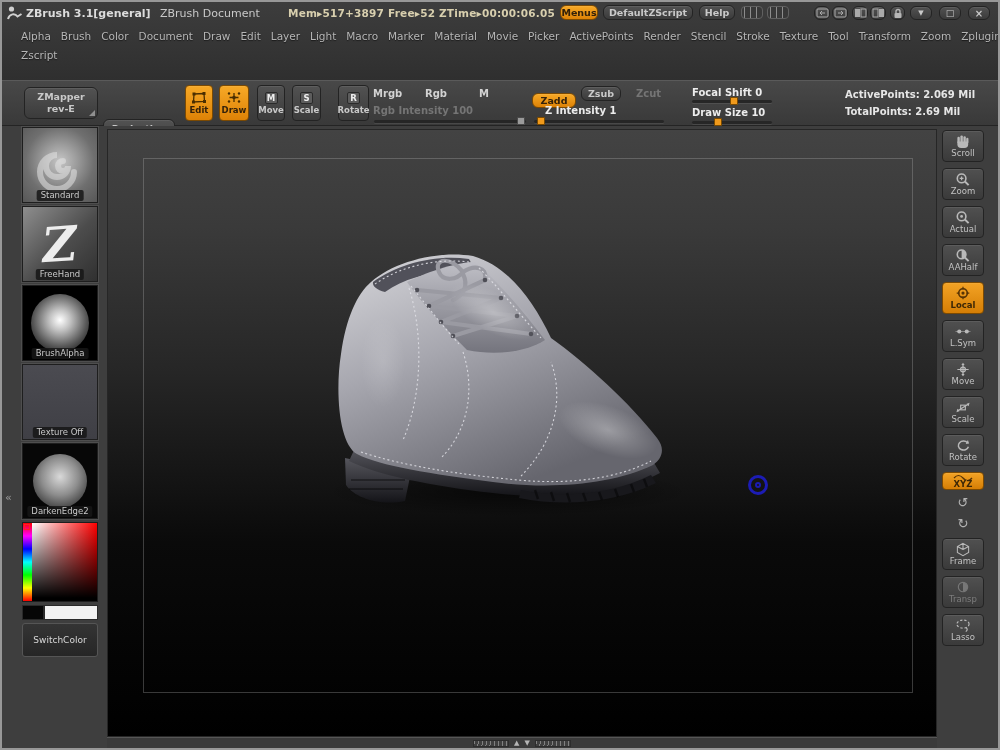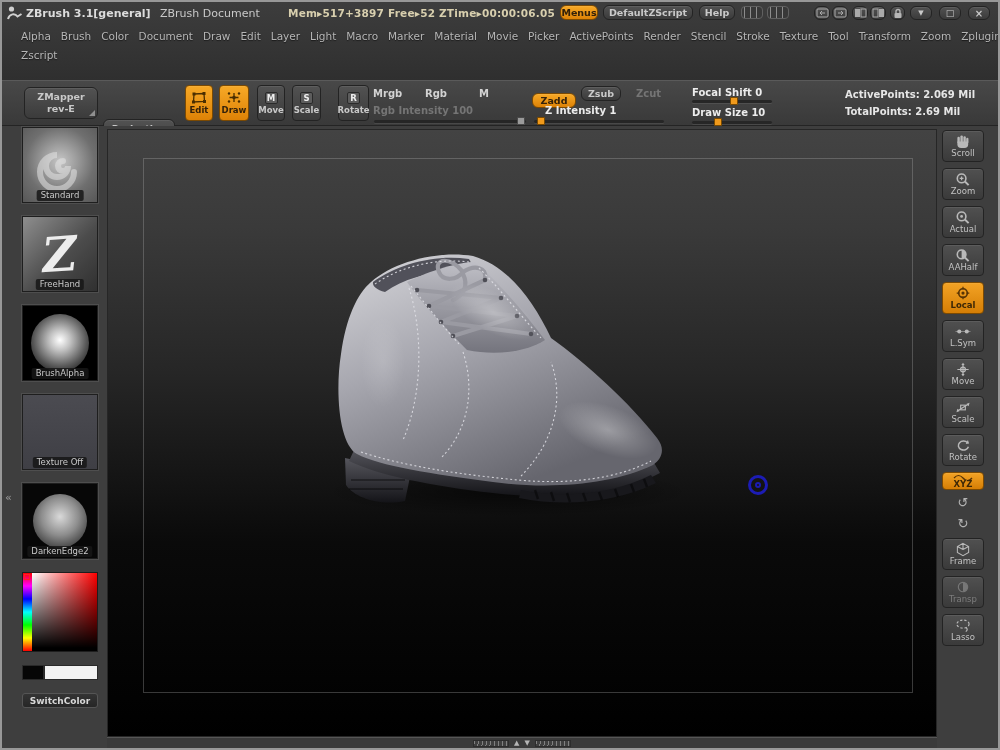--- a/index.html
+++ b/index.html
@@ -31,39 +31,39 @@
   .handle.gray{background:#9a9a9a;border-color:#4a4a4a}
   .points{font-size:10px;font-weight:bold;color:#e6e6e6;line-height:17px;text-align:left}
   
   .main{left:0;top:124px;width:100%;height:614px;background:#3e3e3e}
   .canvas{left:105px;top:3px;width:830px;height:608px;background:linear-gradient(180deg,#434343 0%,#3a3a3a 16%,#262626 40%,#0a0a0a 68%,#000 100%);border:1px solid #262626;overflow:hidden}
   .cframe{left:35px;top:28px;width:770px;height:535px;border:1px solid rgba(175,175,175,.32)}
   .shoe{left:205px;top:112px;width:420px;height:280px}
   .cursor{left:640px;top:345px;width:20px;height:20px;border:3px solid #1c1cb4;border-radius:50%;display:flex;align-items:center;justify-content:center}
   .cursor .dot{width:6px;height:6px;border:2px solid #1c1cb4;border-radius:50%}
   
-  .leftbar{left:20px;top:1px;width:78px;display:flex;flex-direction:column;gap:13px}
+  .leftbar{left:20px;top:1px;width:78px;display:flex;flex-direction:column;gap:3px}
   .thumb{position:relative;width:76px;height:76px;border:1px solid #1e1e1e;box-shadow:0 0 0 1px #4e4e4e}
   .tlabel{position:absolute;bottom:1px;left:50%;transform:translateX(-50%);background:rgba(22,22,22,.85);border-radius:2px;padding:0 4px;font-size:8.5px;color:#c8c8c8;white-space:nowrap;line-height:11px}
   .thumb-standard{background:radial-gradient(circle at 50% 45%,#c6c6c6 0%,#9a9a9a 32%,#6f6f6f 62%,#575757 100%)}
   .thumb-freehand{background:linear-gradient(135deg,#8e8e8e,#4c4c4c 55%,#303030);display:flex;align-items:center;justify-content:center}
   .zglyph{font-family:"DejaVu Serif","Liberation Serif",serif;font-style:italic;font-weight:bold;font-size:48px;color:#ededed;transform:rotate(-4deg);line-height:1}
   .thumb-alpha{background:#000;display:flex;align-items:center;justify-content:center}
   .alphasphere{width:58px;height:58px;border-radius:50%;background:radial-gradient(circle at 50% 45%,#fff 0%,#c0c0c0 25%,#565656 62%,#000 96%)}
   .thumb-texture{background:linear-gradient(#4b4b51,#3f3f45)}
   .thumb-darken{background:#070707;display:flex;align-items:center;justify-content:center}
   .darksphere{width:54px;height:54px;border-radius:50%;background:radial-gradient(circle at 50% 42%,#d9d9d9 0%,#8d8d8d 45%,#343434 85%,#121212 100%)}
   .picker{position:relative;width:76px;height:80px;border:1px solid #1e1e1e;display:flex}
   .hue{width:9px;height:100%;background:linear-gradient(#f00,#f0f,#00f,#0ff,#0f0,#ff0,#f00)}
   .satval{flex:1;height:100%;background:linear-gradient(to bottom,rgba(0,0,0,0),#000 96%),linear-gradient(to right,#fff,#f00)}
   .pickmark{position:absolute;left:1px;top:1px;width:6px;height:6px;border:1px solid #ff2020}
   .swatches{display:flex;width:76px;height:15px}
   .sw-black{width:22px;background:#060606;border:1px solid #2a2a2a}
   .sw-white{width:54px;background:#f2f2f2;border:1px solid #2a2a2a}
-  .switchbtn{width:76px;height:15px;background:linear-gradient(#343434,#262626);border:1px solid #555;border-radius:3px;color:#d8d8d8;font-size:9px;font-weight:bold;display:flex;align-items:center;justify-content:center}
+  .switchbtn{width:76px;height:34px;background:linear-gradient(#343434,#262626);border:1px solid #555;border-radius:3px;color:#d8d8d8;font-size:9px;font-weight:normal;display:flex;align-items:center;justify-content:center}
   .edge-arrow{left:3px;top:366px;color:#9c9c9c;font-size:11px;line-height:11px}
   
   .rightbar{left:938px;top:4px;width:46px;display:flex;flex-direction:column;align-items:center;gap:6px}
   .rbtn{width:42px;height:32px;display:flex;flex-direction:column;align-items:center;justify-content:center;background:linear-gradient(#505050,#3a3a3a);border:1px solid #232323;border-radius:4px;box-shadow:inset 0 1px 0 rgba(255,255,255,.07)}
   .rbtn .rlabel{font-size:8.5px;color:#c2c2c2;line-height:9px}
   .rbtn.orange{background:linear-gradient(#f3a325,#d57e05);border-color:#7c4a02}
   .rbtn.orange .rlabel{color:#3c2706;font-weight:bold}
   .rbtn.small{height:18px}
   .rbtn.dim .rlabel{color:#7d7d7d}
   .ghostbtn{width:42px;height:15px;color:#b2b2b2;font-size:13px;line-height:14px;text-align:center}

